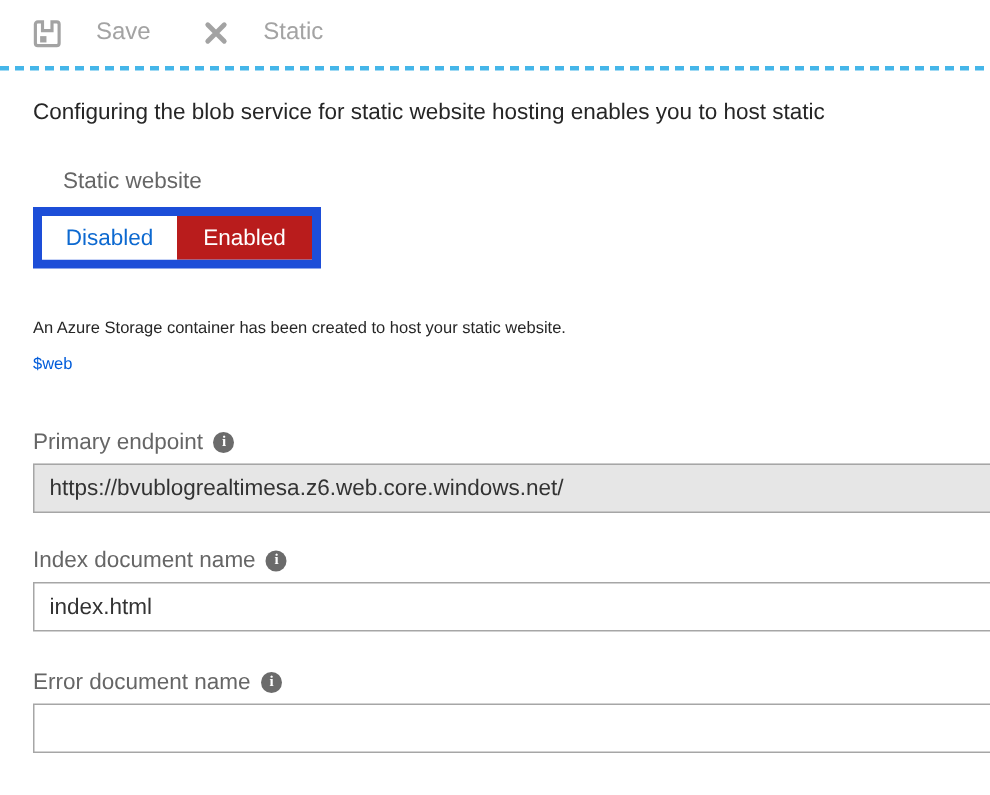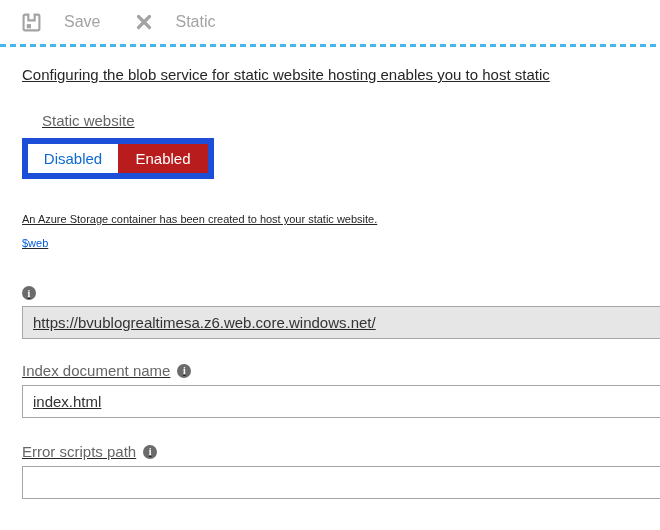--- a/index.html
+++ b/index.html
@@ -6,21 +6,21 @@
   html, body { width: 660px; height: 530px; overflow: hidden; background: #ffffff;
     font-family: "Liberation Sans", sans-serif; color: #262626; }
 
   
   .toolbar { height: 44px; display: flex; align-items: center; padding-left: 22px; }
   .cmd { display: flex; align-items: center; gap: 23px; color: #a3a3a3; font-size: 16px; cursor: pointer; }
   .cmd + .cmd { margin-left: 36px; }
   .separator { width: 660px; height: 3px;
     background: repeating-linear-gradient(90deg, #45b6e9 0 6px, transparent 6px 10px); }
 
-  .content { padding-left: 22px; text-decoration: underline; }
+  .content { padding-left: 22px; }
 
   
   .desc { margin-top: 15px; font-size: 15px; line-height: 25px; color: #262626; }
   .desc-line1 { white-space: nowrap; overflow: hidden; width: 638px; }
   .desc-line2 { white-space: nowrap; }
   a.link { color: #015cda; text-decoration: none; cursor: pointer; }
 
   
   .section-label { margin-top: 25px; font-size: 15px; color: #666666; margin-left: 20px; }
   .toggle { margin-top: 9px; display: inline-flex; border: 6px solid #1d4ed8; }
@@ -82,29 +82,30 @@
     <div class="toggle-seg seg-off">Disabled</div>
     <div class="toggle-seg seg-on">Enabled</div>
   </div>
 
   <div class="note">
     <div>An Azure Storage container has been created to host your static website.</div>
     <a class="link">$web</a>
   </div>
 
   <div class="field-label fl-primary">
+    <span>Primary endpoint</span>
     <span class="info-icon">i</span>
   </div>
   <input class="txt" type="text" readonly="" value="https://bvublogrealtimesa.z6.web.core.windows.net/" style="">
 
   <div class="field-label fl-index">
     <span>Index document name</span>
     <span class="info-icon">i</span>
   </div>
   <input class="txt" type="text" value="index.html" style="">
 
   <div class="field-label fl-error">
-    <span>Error scripts path</span>
+    <span>Error document name</span>
     <span class="info-icon">i</span>
   </div>
   <input class="txt" type="text" value="" style="">
 
 </div>
 
 </body></html>

